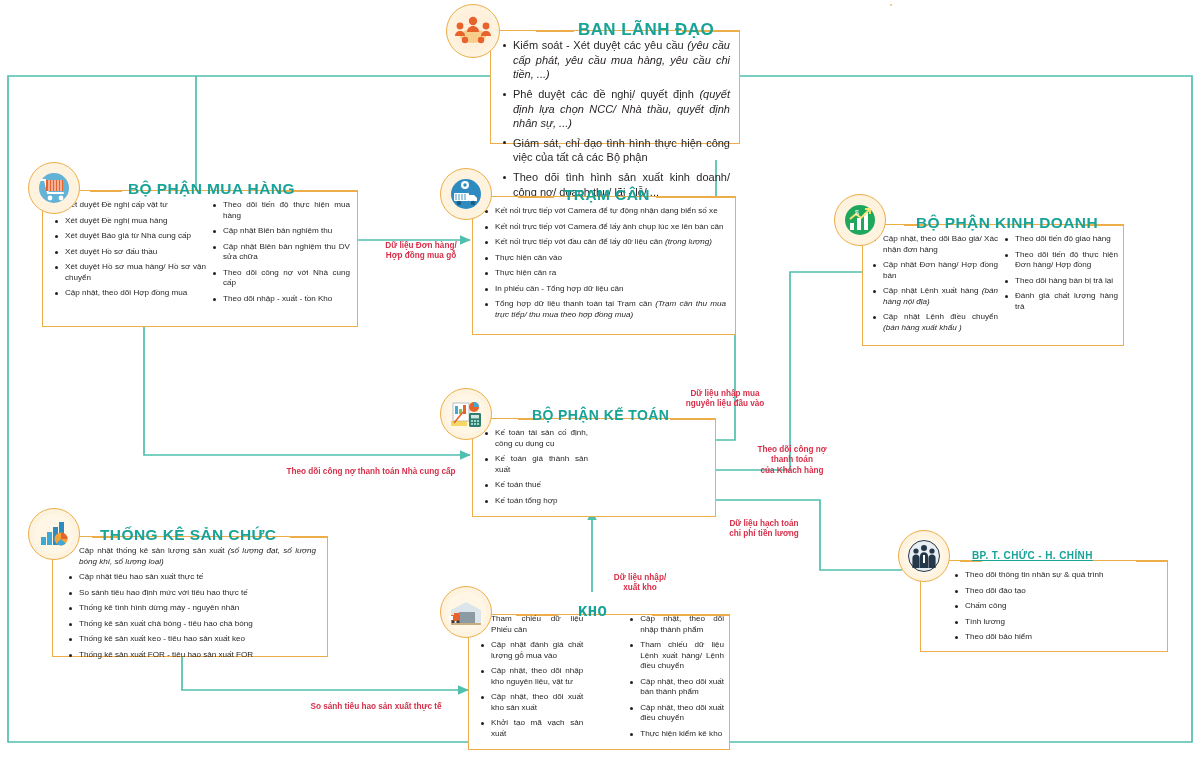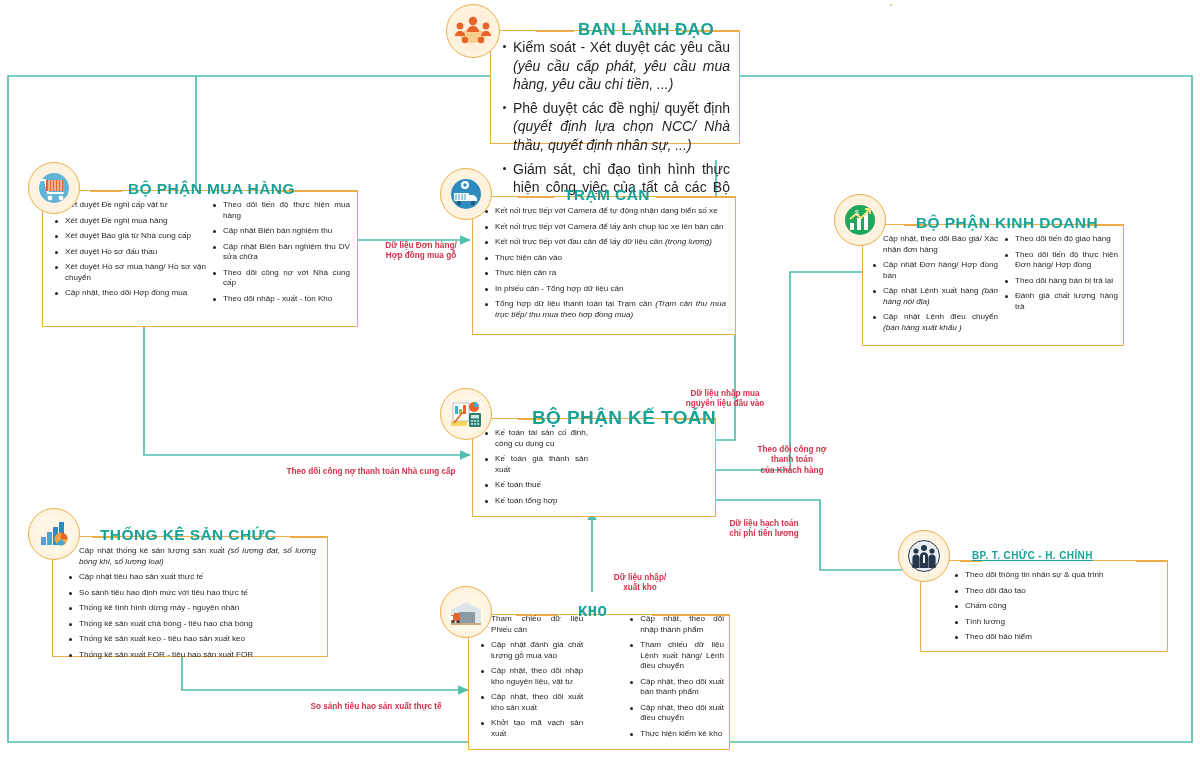--- a/index.html
+++ b/index.html
@@ -126,21 +126,21 @@
         <path d="M16 23c0-3.6 2.7-6 6-6s6 2.4 6 6z" fill="#E8622B"></path>
         <circle cx="9" cy="17" r="3.4" fill="#E8622B"></circle>
           <path d="M4 27c0-3 2.2-5 5-5s5 2 5 5z" fill="#E8622B"></path>
         <circle cx="35" cy="17" r="3.4" fill="#E8622B"></circle>
           <path d="M30 27c0-3 2.2-5 5-5s5 2 5 5z" fill="#E8622B"></path>
         <circle cx="14" cy="31" r="3.2" fill="#E8622B"></circle>
           <circle cx="30" cy="31" r="3.2" fill="#E8622B"></circle>
       </svg>
     </div>
     <div class="ttl" style="left:134px;top:17px;font-size:17px;">BAN LÃNH ĐẠO</div>
-    <ul class="blist" id="ul-leadership" style="position:absolute;left:58px;top:34px;width:228px;font-size:14px;line-height:1.33;">
+    <ul class="blist" id="ul-leadership" style="position:absolute;left:58px;top:34px;width:228px;font-size:11px;line-height:1.33;">
         <li>Kiểm soát - Xét duyệt các yêu cầu <i>(yêu cầu cấp phát, yêu cầu mua hàng, yêu cầu chi tiền, ...)</i></li>
         <li>Phê duyệt các đề nghị/ quyết định <i>(quyết định lựa chọn NCC/ Nhà thầu, quyết định nhân sự, ...)</i></li>
         <li>Giám sát, chỉ đạo tình hình thực hiện công việc của tất cả các Bộ phận</li>
         <li>Theo dõi tình hình sản xuất kinh doanh/ công nợ/ doanh thu/ lãi - lỗ/ ...</li>
       </ul>
   </div>
 
   <div class="card" style="left:28px;top:152px;width:330px;height:175px;">
     <div class="frame" style="left:14px;top:38px;width:316px;height:137px;"></div>
     <div class="rule" style="left:62px;top:38px;width:32px;"></div>
@@ -262,21 +262,21 @@
             <rect x="29" y="27" width="2" height="2"></rect>
             <rect x="32" y="27" width="2" height="2"></rect>
             <rect x="26" y="30" width="2" height="2"></rect>
             <rect x="29" y="30" width="2" height="2"></rect>
             <rect x="32" y="30" width="2" height="2"></rect>
           </g>
         <rect x="6" y="28" width="16" height="5" fill="#F1C40F" opacity=".6"></rect>
         <path d="M9 30l9-11" stroke="#E8622B" stroke-width="1.6"></path>
       </svg>
     </div>
-    <div class="ttl" style="left:92px;top:26px;font-size:19px;">BỘ PHẬN KẾ TOÁN</div>
+    <div class="ttl" style="left:92px;top:26px;font-size:14px;">BỘ PHẬN KẾ TOÁN</div>
     <div class="cols" style="position:absolute;left:44px;top:46px;width:230px;">
       <ul class="blist" id="ul-acct2" style="width:104px;font-size:8.1px;line-height:1.3;">
           <li>Kế toán tài sản cố định, công cụ dụng cụ</li>
           <li>Kế toán giá thành sản xuất</li>
           <li>Kế toán thuế</li>
           <li>Kế toán tổng hợp</li>
         </ul>
     </div>
   </div>
 

